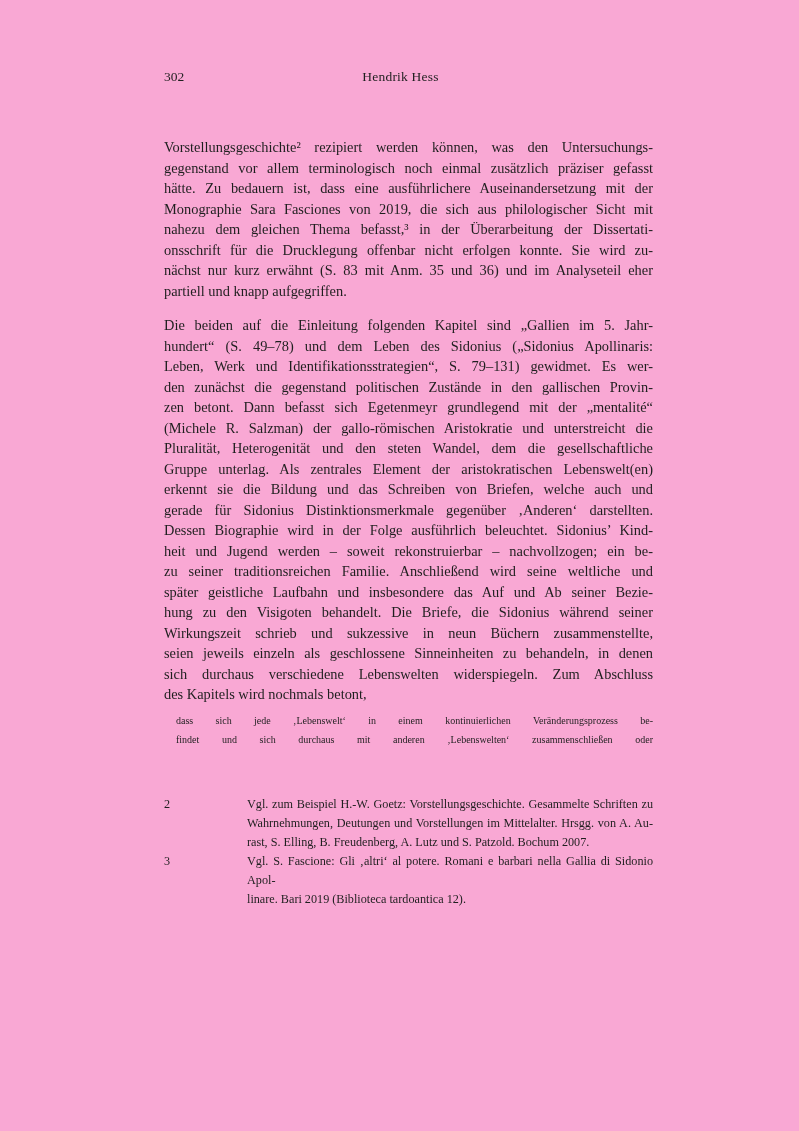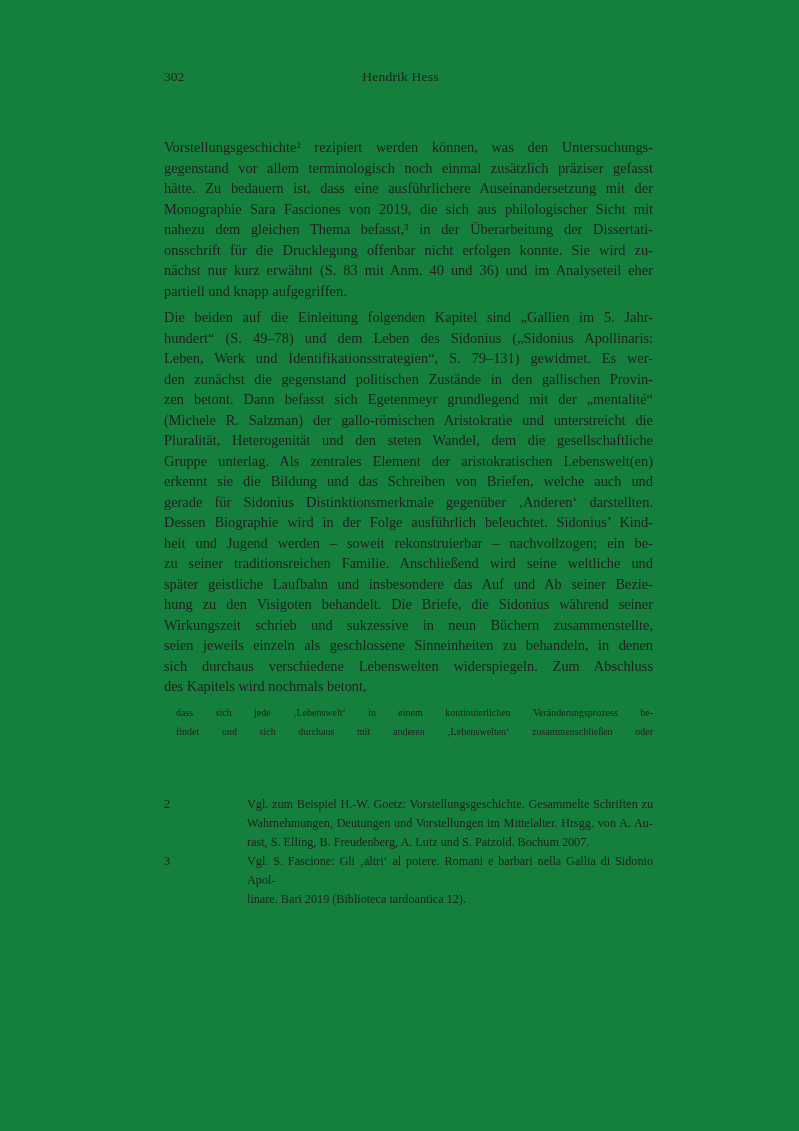--- a/index.html
+++ b/index.html
@@ -41,21 +41,21 @@
   }
   .text-block {
     position: absolute;
     top: 137px;
     left: 164px;
     width: 489px;
     font-size: 14.4px;
     line-height: 20.5px;
   }
   .para { margin: 0; }
-  .para + .para { margin-top: 6px; }
+  .para + .para { margin-top: 14px; }
   .para.quote {
     margin-top: 6px;
     padding-left: 12px;
     font-size: 10px;
     line-height: 19px;
   }
   .line {
     text-align: justify;
     text-align-last: justify;
     white-space: normal;
@@ -77,36 +77,36 @@
   }
   .fn-num {
     flex: 0 0 35px;
     width: 35px;
   }
   .fn-lines { flex: 1; min-width: 0; margin-left: 48px; }
 </style>
 </head>
 <body>
 
-<div class="page" style="color: rgb(31, 31, 31); background: #15803d;">
+<div class="page" style="color: rgb(31, 31, 31); background: #f9a8d4;">
 
   <header class="running-header">
     <span class="pagenum">302</span>
     <span class="running-title">Hendrik Hess</span>
   </header>
 
   <main class="text-block" id="body-block">
       <div class="para normal">
         <div class="line">Vorstellungsgeschichte² rezipiert werden können, was den Untersuchungs-</div>
         <div class="line">gegenstand vor allem terminologisch noch einmal zusätzlich präziser gefasst</div>
         <div class="line">hätte. Zu bedauern ist, dass eine ausführlichere Auseinandersetzung mit der</div>
         <div class="line">Monographie Sara Fasciones von 2019, die sich aus philologischer Sicht mit</div>
         <div class="line">nahezu dem gleichen Thema befasst,³ in der Überarbeitung der Dissertati-</div>
         <div class="line">onsschrift für die Drucklegung offenbar nicht erfolgen konnte. Sie wird zu-</div>
-        <div class="line">nächst nur kurz erwähnt (S. 83 mit Anm. 40 und 36) und im Analyseteil eher</div>
+        <div class="line">nächst nur kurz erwähnt (S. 83 mit Anm. 35 und 36) und im Analyseteil eher</div>
         <div class="line last">partiell und knapp aufgegriffen.</div>
       </div>
       <div class="para normal">
         <div class="line">Die beiden auf die Einleitung folgenden Kapitel sind „Gallien im 5. Jahr-</div>
         <div class="line">hundert“ (S. 49–78) und dem Leben des Sidonius („Sidonius Apollinaris:</div>
         <div class="line">Leben, Werk und Identifikationsstrategien“, S. 79–131) gewidmet. Es wer-</div>
         <div class="line">den zunächst die gegenstand politischen Zustände in den gallischen Provin-</div>
         <div class="line">zen betont. Dann befasst sich Egetenmeyr grundlegend mit der „mentalité“</div>
         <div class="line">(Michele R. Salzman) der gallo-römischen Aristokratie und unterstreicht die</div>
         <div class="line">Pluralität, Heterogenität und den steten Wandel, dem die gesellschaftliche</div>

